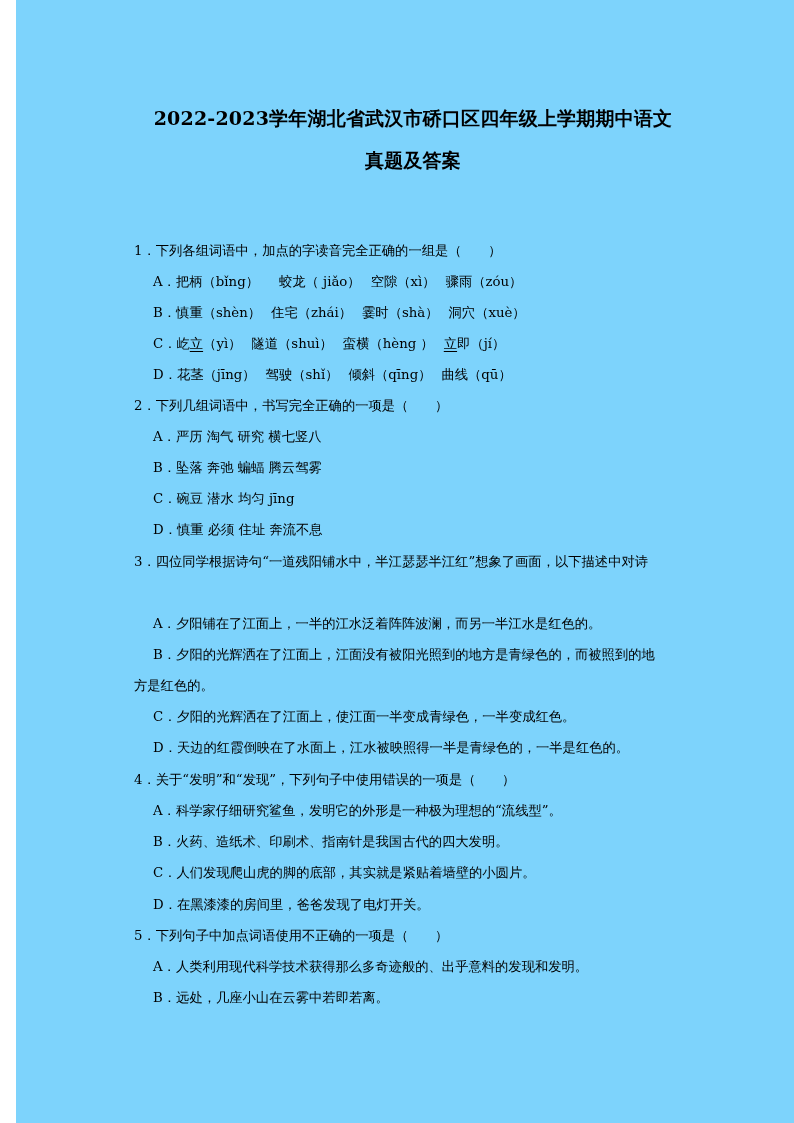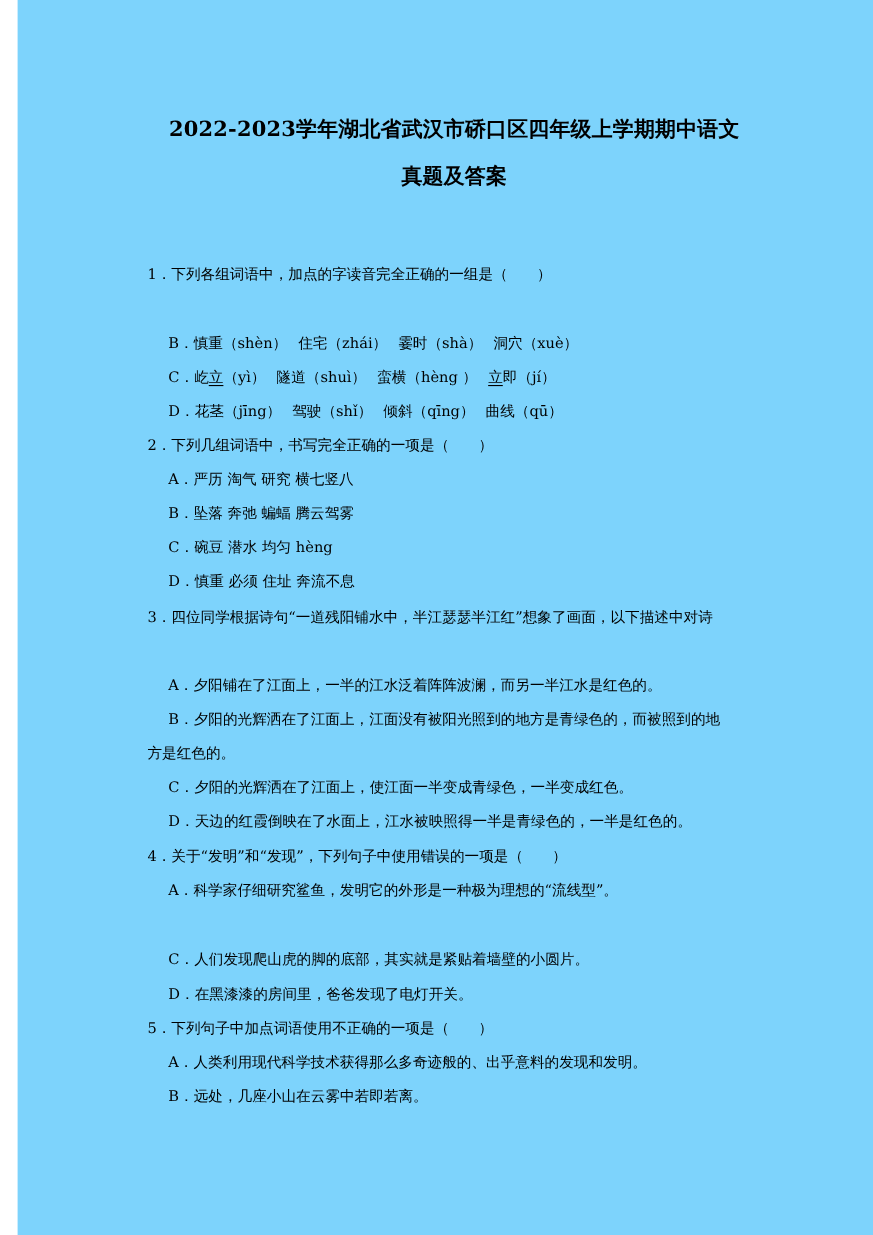--- a/index.html
+++ b/index.html
@@ -58,48 +58,52 @@
 </head>
 <body>
 
 <div class="page">
 
   <div class="title l1">2022-2023学年湖北省武汉市硚口区四年级上学期期中语文</div>
   <div class="title l2">真题及答案</div>
 
   <div class="line q" style="top:217px">1．下列各组词语中，加点的字读音完全正确的一组是（　　）</div>
 
+  <div class="line opt" style="top:248px">
+    <span>A．</span><span>把柄（bǐng）</span><span class="gap"></span><span class="gap"></span><span>蛟龙（ jiǎo）</span><span class="gap"></span><span>空隙（xì）</span><span class="gap"></span><span>骤雨（zóu）</span>
+  </div>
 
   <div class="line opt" style="top:279px">
     <span>B．</span><span>慎重（shèn）</span><span class="gap"></span><span>住宅（zhái）</span><span class="gap"></span><span>霎时（shà）</span><span class="gap"></span><span>洞穴（xuè）</span>
   </div>
 
   <div class="line opt" style="top:310px">
     <span>C．</span><span>屹</span><span class="dotted">立</span><span>（yì）</span><span class="gap"></span><span>隧道（shuì）</span><span class="gap"></span><span>蛮横（hèng ）</span><span class="gap"></span><span class="dotted">立</span><span>即（jí）</span>
   </div>
 
   <div class="line opt" style="top:341px">
     <span>D．</span><span>花茎（jīng）</span><span class="gap"></span><span>驾驶（shǐ）</span><span class="gap"></span><span>倾斜（qīng）</span><span class="gap"></span><span>曲线（qū）</span>
   </div>
 
   <div class="line q" style="top:372px">2．下列几组词语中，书写完全正确的一项是（　　）</div>
   <div class="line opt" style="top:403px"><span>A．</span><span>严历 淘气 研究 横七竖八</span></div>
   <div class="line opt" style="top:434px"><span>B．</span><span>坠落 奔弛 蝙蝠 腾云驾雾</span></div>
-  <div class="line opt" style="top:465px"><span>C．</span><span>碗豆 潜水 均匀 hèng</span></div>
+  <div class="line opt" style="top:465px"><span>C．</span><span>碗豆 潜水 均匀 jīng</span></div>
   <div class="line opt" style="top:496px"><span>D．</span><span>慎重 必须 住址 奔流不息</span></div>
 
   <div class="line q" style="top:528px">3．四位同学根据诗句“一道残阳铺水中，半江瑟瑟半江红”想象了画面，以下描述中对诗</div>
   <div class="line opt" style="top:590px"><span>A．</span><span>夕阳铺在了江面上，一半的江水泛着阵阵波澜，而另一半江水是红色的。</span></div>
   <div class="line opt" style="top:621px"><span>B．</span><span>夕阳的光辉洒在了江面上，江面没有被阳光照到的地方是青绿色的，而被照到的地</span></div>
   <div class="line cont-flush" style="top:652px">方是红色的。</div>
   <div class="line opt" style="top:683px"><span>C．</span><span>夕阳的光辉洒在了江面上，使江面一半变成青绿色，一半变成红色。</span></div>
   <div class="line opt" style="top:714px"><span>D．</span><span>天边的红霞倒映在了水面上，江水被映照得一半是青绿色的，一半是红色的。</span></div>
 
   <div class="line q" style="top:746px">4．关于“发明”和“发现”，下列句子中使用错误的一项是（　　）</div>
   <div class="line opt" style="top:777px"><span>A．</span><span>科学家仔细研究鲨鱼，发明它的外形是一种极为理想的“流线型”。</span></div>
+  <div class="line opt" style="top:808px"><span>B．</span><span>火药、造纸术、印刷术、指南针是我国古代的四大发明。</span></div>
   <div class="line opt" style="top:839px"><span>C．</span><span>人们发现爬山虎的脚的底部，其实就是紧贴着墙壁的小圆片。</span></div>
   <div class="line opt" style="top:871px"><span>D．</span><span>在黑漆漆的房间里，爸爸发现了电灯开关。</span></div>
 
   <div class="line q" style="top:902px">5．下列句子中加点词语使用不正确的一项是（　　）</div>
   <div class="line opt" style="top:933px"><span>A．</span><span>人类利用现代科学技术获得那么多奇迹般的、出乎意料的发现和发明。</span></div>
   <div class="line opt" style="top:964px"><span>B．</span><span>远处，几座小山在云雾中若即若离。</span></div>
 
 </div>
 
 </body></html>

